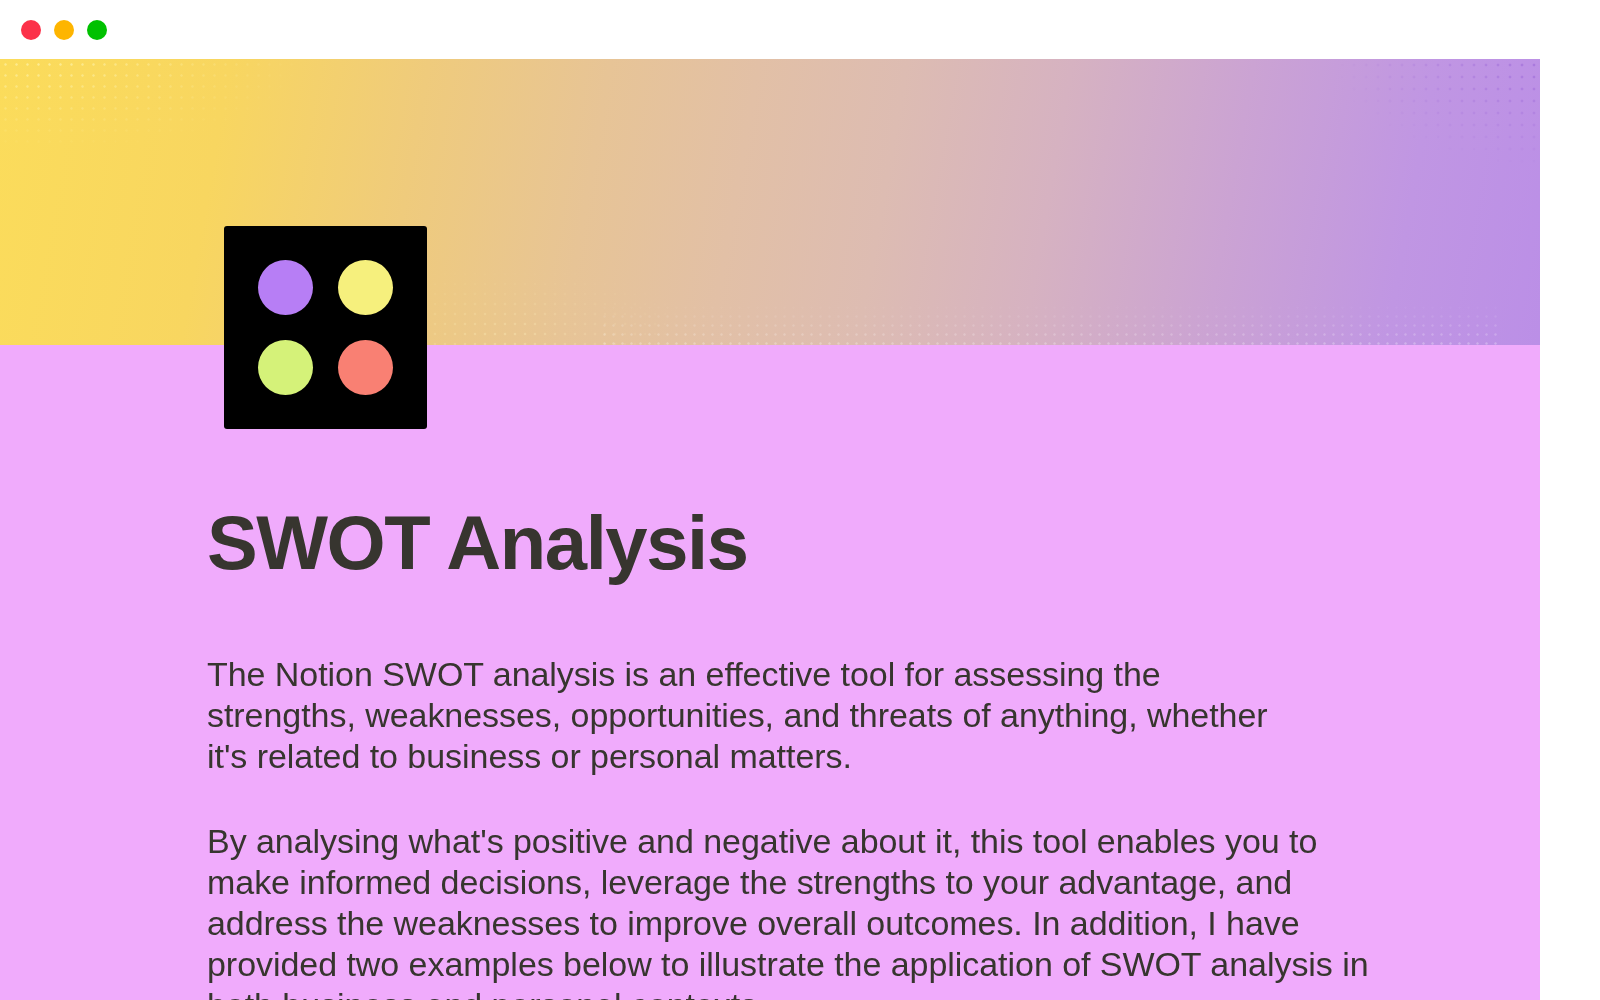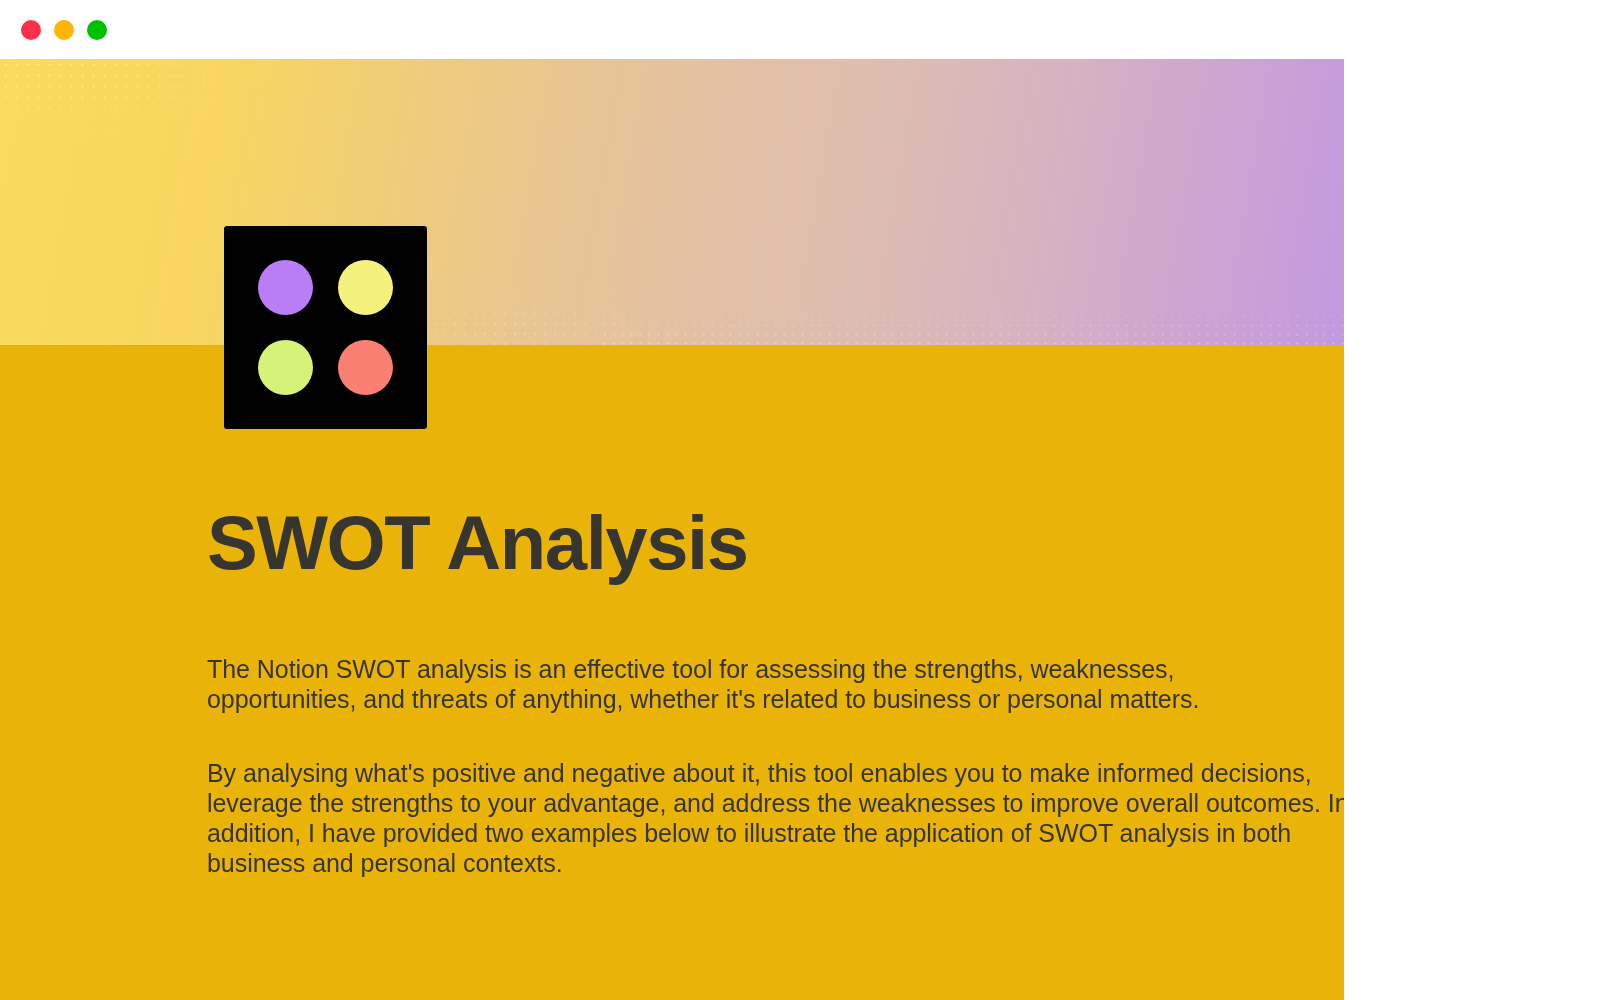--- a/index.html
+++ b/index.html
@@ -11,23 +11,23 @@
     background: #ffffff;
   }
 
   body {
     font-family: "Liberation Sans", sans-serif;
     -webkit-font-smoothing: antialiased;
   }
 
   .app-window {
     position: relative;
-    width: 1344px;
+    width: 1540px;
     height: 1000px;
-    background: #eab308;
+    background: #f0abfc;
     overflow: hidden;
   }
 
   
   .titlebar {
     position: absolute;
     top: 0;
     left: 0;
     width: 1600px;
     height: 59px;
@@ -183,22 +183,22 @@
   }
 
   .content {
     position: absolute;
     top: 225px;
     left: 207px;
     width: 1180px;
   }
 
   .paragraph {
-    font-size: 25px;
-    line-height: 30px;
+    font-size: 34px;
+    line-height: 41px;
     color: #37352f;
     letter-spacing: -0.05px;
     margin-bottom: 13px;
   }
 
   .paragraph:last-child { margin-bottom: 0; margin-top: 44px; }
 
   .p-narrow { max-width: 1100px; }
   .p-wide { max-width: 1180px; }
 </style>

